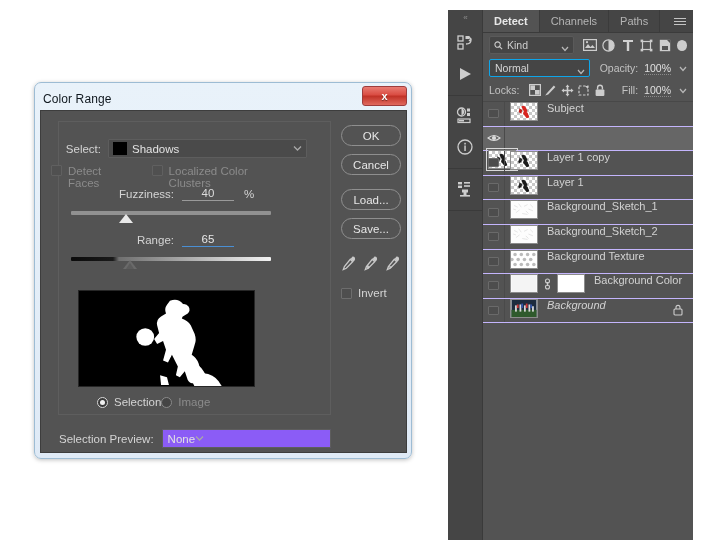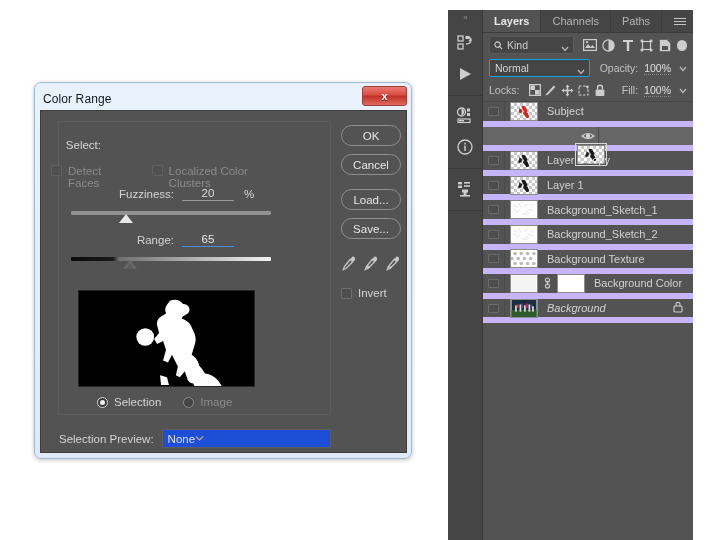--- a/index.html
+++ b/index.html
@@ -146,40 +146,40 @@
     background: #000; border: 1px solid #262626;
     overflow: hidden;
   }
   .preview-box svg { display: block; width: 100%; height: 100%; }
 
   
   .row-radios {
     position: absolute; left: 56px; top: 285px;
     display: flex; align-items: center;
   }
-  .radio-item { display: flex; align-items: center; margin-right: 22px; cursor: pointer; justify-content: space-between; }
+  .radio-item { display: flex; align-items: center; cursor: pointer; justify-content: space-between; }
   .rb {
     width: 11px; height: 11px; border-radius: 50%;
     border: 1px solid #8a8a8a; background: #454545;
     margin-right: 6px; position: relative; flex: 0 0 auto;
   }
   .rb.on { border-color: #d8d8d8; background: #3a3a3a; }
   .rb.on::after {
     content: ""; position: absolute; left: 2px; top: 2px;
     width: 5px; height: 5px; border-radius: 50%; background: #f0f0f0;
   }
 
   
   .row-selprev {
     position: absolute; left: 18px; top: 318px;
     width: 272px; display: flex; align-items: center;
   }
   .selprev-label { margin-right: 8px; }
   .selprev-select {
-    flex: 1; height: 19px; background: #1d4ed8;
+    flex: 1; height: 19px; background: #8b5cf6;
     border: 1px solid #5d5d5d; display: flex; align-items: center;
     padding: 0 5px; position: relative; cursor: pointer; border-radius: 1px;
   }
   .selprev-select .sel-text { color: #e2e2e2; font-size: 11.5px; }
 
   
   .btn-col { position: absolute; left: 300px; top: 14px; width: 60px; }
   .ps-btn {
     width: 60px; height: 21px; margin-bottom: 8px;
     border: 1px solid #8f8f8f; border-radius: 11px;
@@ -283,22 +283,22 @@
   .locks-label { color: #c2c2c2; font-size: 10.5px; margin-right: 7px; }
   .lock-icon { width: 19px; height: 18px; display: flex; align-items: center; justify-content: center; cursor: pointer; }
   .fill-label { color: #c2c2c2; font-size: 10.5px; margin-left: 14px; }
   .fill-val {
     color: #e0e0e0; font-size: 10.5px; margin-left: 6px;
     border-bottom: 1px dotted #8a8a8a; cursor: text;
   }
 
   .layer-list { flex: 1; overflow: hidden; border-top: 1px solid #484848; }
   .layer-row {
-    height: 24.6px; display: flex; align-items: center;
-    border-bottom: 6px solid #c4b5fd; position: relative;
+    height: 24.6px; display: flex; align-items: flex-start;
+    border-bottom: 1px solid #c4b5fd; position: relative;
     cursor: pointer;
   }
   .layer-row.selected { background: #666666; flex-direction: column; }
   .eye-cell {
     width: 22px; height: 100%; display: flex; align-items: center; justify-content: center;
     border-right: 1px solid #4a4a4a; cursor: pointer; flex: 0 0 auto;
   }
   .eye-off-box {
     width: 11px; height: 9px; border: 1px solid #6a6a6a;
     background: #4d4d4d; border-radius: 1px;
@@ -389,21 +389,21 @@
             <path d="M6 9.5 h6 v3 h-6 z M7.5 12.5 h3 v3 h-3 z" fill="#cdcdcd"></path>
             <rect x="4" y="15" width="10" height="1.6" fill="#cdcdcd"></rect>
           </svg>
         </div>
       </div>
     </div>
 
     <div class="dock-panel">
 
       <div class="tab-bar">
-        <div class="ps-tab active">Layers</div>
+        <div class="ps-tab active">Detect</div>
         <div class="ps-tab">Channels</div>
         <div class="ps-tab">Paths</div>
         <div class="panel-menu">
           <div class="hamburger">
             <span></span>
               <span></span>
               <span></span>
           </div>
         </div>
       </div>
@@ -719,36 +719,45 @@
       <span class="cr-title">Color Range</span>
       <div class="cr-close">x</div>
     </div>
 
     <div class="cr-body">
 
       <div class="cr-inner-group"></div>
 
       <div class="row-select">
         <span class="lbl select-label">Select:</span>
+        <div class="ps-select">
+          <span class="swatch"></span>
+          <span class="sel-text">Shadows</span>
+          <span class="chev">
+            <svg width="9" height="7" viewBox="0 0 9 7">
+                <path d="M1 1.5 L4.5 5 L8 1.5" fill="none" stroke="#a8a8a8" stroke-width="1.3"></path>
+              </svg>
+          </span>
+        </div>
       </div>
 
       <div class="row-checks">
         <div class="check-item">
           <span class="cb cb-dim"></span>
           <span class="lbl-dim">Detect Faces</span>
         </div>
         <div class="check-item">
           <span class="cb cb-dim"></span>
           <span class="lbl-dim">Localized Color Clusters</span>
         </div>
       </div>
 
       <div class="row-fuzz">
         <span class="lbl fuzz-label">Fuzziness:</span>
-        <span class="num-field">20</span>
+        <span class="num-field">40</span>
         <span class="pct">%</span>
       </div>
       <div class="slider-wrap" style="top:98px">
         <div class="slider-track"></div>
         <div class="slider-thumb" id="fuzz-thumb" style="left: 48px;"></div>
       </div>
 
       <div class="row-range">
         <span class="lbl range-label">Range:</span>
         <span class="num-field active">65</span>

